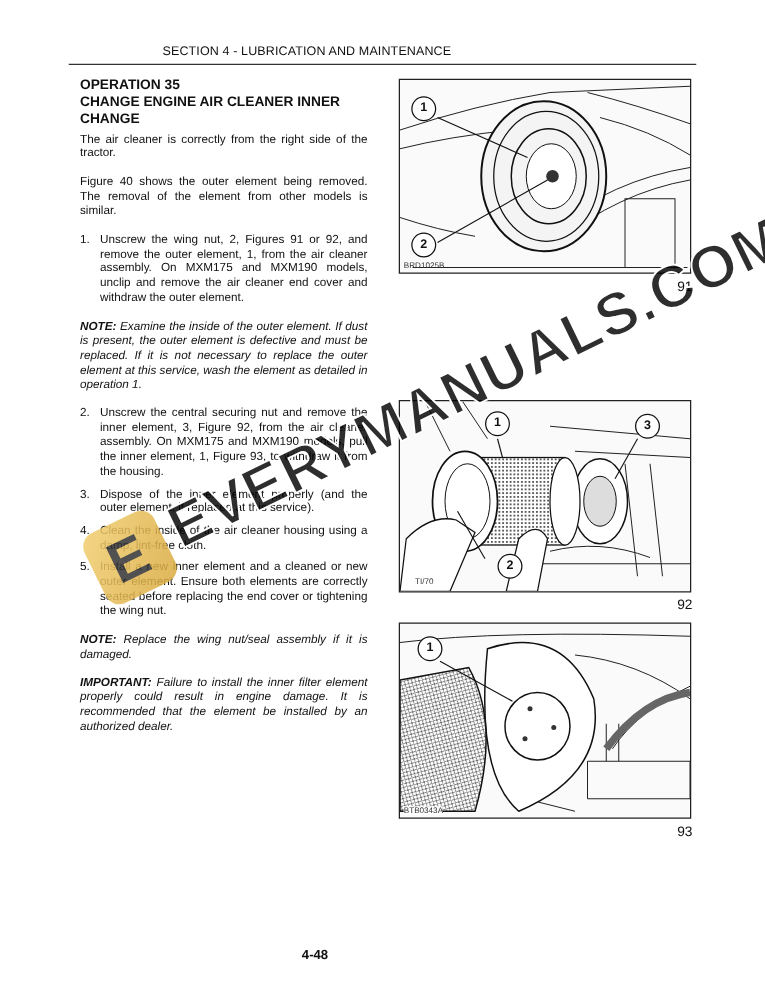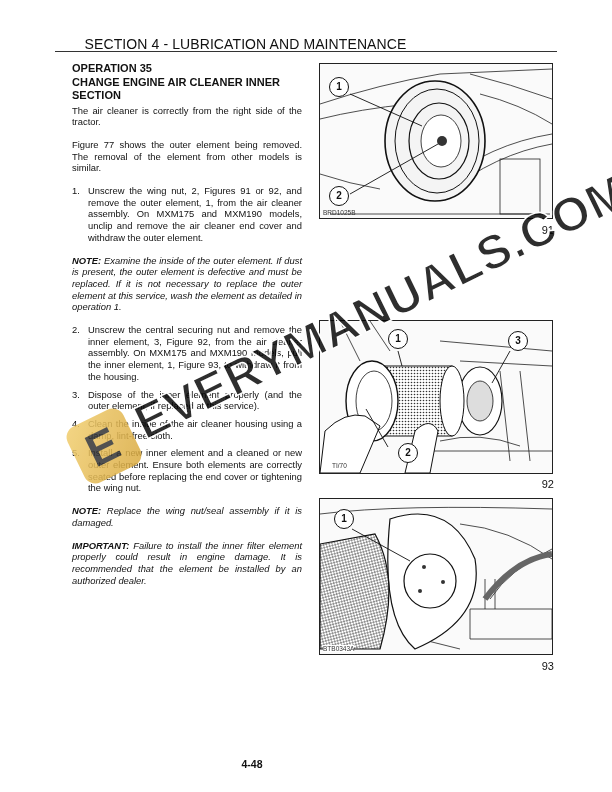--- a/index.html
+++ b/index.html
@@ -1,23 +1,23 @@
 <!DOCTYPE html>
 <html><head>
 <meta charset="utf-8">
 <style>
   html, body { margin: 0; padding: 0; background: #ffffff; }
   body { width: 612px; height: 792px; position: relative; overflow: hidden;
          font-family: "Liberation Sans", sans-serif; color: #111; }
   .header { position: absolute; top: 36px; left: 0; width: 491px; text-align: center;
-            font-size: 14px; letter-spacing: 0.1px; }
+            font-size: 10px; letter-spacing: 0.1px; }
   .header-rule { position: absolute; top: 51px; left: 55px; width: 412px; height: 1px;
                  background: #333; width: 412px; }
   .header-rule { width: 412px; left: 55px; right: 55px; width: calc(612px - 110px); }
-  .left { position: absolute; left: 64px; top: 62px; width: 230px; font-size: 9.4px; line-height: 11.7px; margin-left: 8px; }
+  .left { position: absolute; left: 64px; top: 62px; width: 230px; font-size: 9.4px; line-height: 11.7px; }
   .h1 { font-weight: bold; font-size: 11px; line-height: 13.5px; margin: 0; }
   p { margin: 0 0 11px 0; text-align: justify; }
   .intro { margin-top: 2px; }
   ol { list-style: none; margin: 0 0 11px 0; padding: 0; }
   li { display: flex; margin-bottom: 6px; text-align: justify; }
   li .num { width: 16px; flex: 0 0 16px; }
   li .txt { flex: 1; }
   .note { font-style: italic; }
   .note b { font-style: italic; font-weight: bold; }
   .fig { position: absolute; border: 1px solid #222; background: #fafafa; overflow: hidden; }
@@ -37,23 +37,23 @@
 </style>
 </head>
 <body>
 
 <div class="header">SECTION 4 - LUBRICATION AND MAINTENANCE</div>
 <div class="header-rule"></div>
 
 <div class="left">
   <div class="h1">OPERATION 35</div>
   <div class="h1">CHANGE ENGINE AIR CLEANER INNER</div>
-  <div class="h1">SECTION</div>
+  <div class="h1">CHANGE</div>
   <p class="intro">The air cleaner is correctly from the right side of the tractor.</p>
-  <p>Figure 77 shows the outer element being removed. The removal of the element from other models is similar.</p>
+  <p>Figure 40 shows the outer element being removed. The removal of the element from other models is similar.</p>
   <ol>
     <li>
       <span class="num">1.</span>
       <span class="txt">Unscrew the wing nut, 2, Figures  91 or 92, and remove the outer element, 1, from the air cleaner assembly. On MXM175 and MXM190 models, unclip and remove the air cleaner end cover and withdraw the outer element.</span>
     </li>
   </ol>
   <p class="note"><b>NOTE:</b><span> Examine the inside of the outer element. If dust is present, the outer element is defective and must be replaced. If it is not necessary to replace the outer element at this service, wash the element as detailed in operation 1.</span></p>
   <ol>
     <li>
       <span class="num">2.</span>

